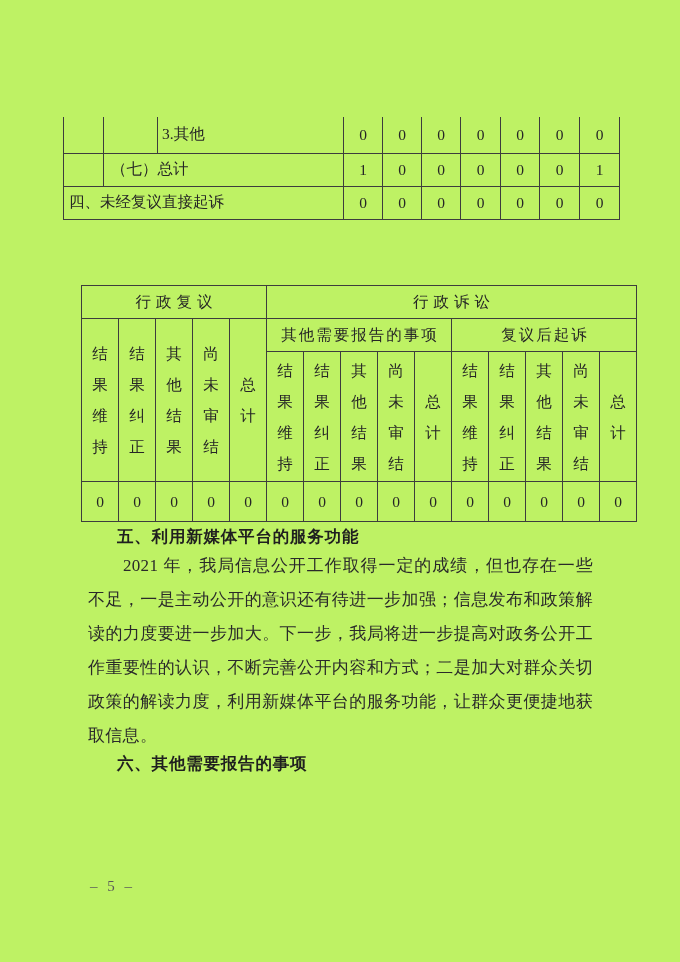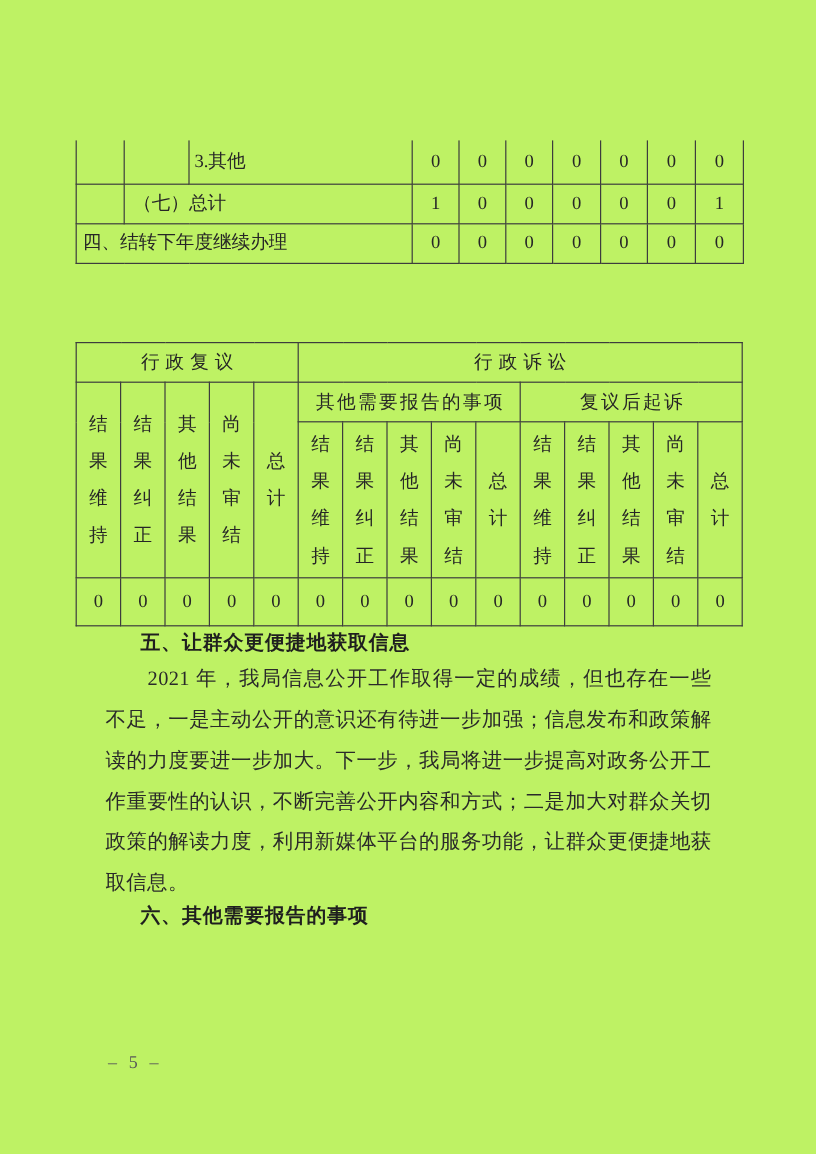--- a/index.html
+++ b/index.html
@@ -27,21 +27,21 @@
   }
   
   #carryover-table{left:63px;top:117px;width:556px;}
   #carryover-table tr.row-first td{border-top:none;}
   #carryover-table td.boxed{border-top:1px solid #3d3d3d;}
   #carryover-table td.lbl{text-align:left;}
   #carryover-table td.lbl-sub{padding-left:4px;}
   #carryover-table td.lbl-total{padding-left:7px;}
   #carryover-table td.lbl-carry{padding-left:5px;}
   
-  #admin-table{left:63px;top:285px;width:556px;}
+  #admin-table{left:81px;top:285px;width:556px;}
   #admin-table td.grouphead{font-size:15.5px;letter-spacing:5px;text-indent:5px;}
   #admin-table td.subhead{font-size:15.5px;letter-spacing:2px;text-indent:2px;}
   .vcell{
     white-space:pre-line;
     line-height:31px;
     font-size:15.5px;
   }
   .num-cell{font-size:15.5px;}
   .sec-heading{
     position:absolute;
@@ -111,21 +111,21 @@
       <td colspan="2" class="lbl lbl-total">（七）总计</td>
       <td class="num-cell">1</td>
       <td class="num-cell">0</td>
       <td class="num-cell">0</td>
       <td class="num-cell">0</td>
       <td class="num-cell">0</td>
       <td class="num-cell">0</td>
       <td class="num-cell">1</td>
     </tr>
     <tr style="height:33px">
-      <td colspan="3" class="lbl lbl-carry">四、结转下年度继续办理</td>
+      <td colspan="3" class="lbl lbl-carry">四、未经复议直接起诉</td>
       <td class="num-cell">0</td>
       <td class="num-cell">0</td>
       <td class="num-cell">0</td>
       <td class="num-cell">0</td>
       <td class="num-cell">0</td>
       <td class="num-cell">0</td>
       <td class="num-cell">0</td>
     </tr>
   </tbody>
     </table>
@@ -227,20 +227,20 @@
       <td class="num-cell">0</td>
       <td class="num-cell">0</td>
       <td class="num-cell">0</td>
       <td class="num-cell">0</td>
       <td class="num-cell">0</td>
       <td class="num-cell">0</td>
     </tr>
   </tbody>
     </table>
 
-  <div class="sec-heading" id="heading-sec5">五、让群众更便捷地获取信息</div>
+  <div class="sec-heading" id="heading-sec5">五、利用新媒体平台的服务功能</div>
   <div id="body-paragraph">2021 年，我局信息公开工作取得一定的成绩，但也存在一些不足，一是主动公开的意识还有待进一步加强；信息发布和政策解读的力度要进一步加大。下一步，我局将进一步提高对政务公开工作重要性的认识，不断完善公开内容和方式；二是加大对群众关切政策的解读力度，利用新媒体平台的服务功能，让群众更便捷地获取信息。</div>
 
   <div class="sec-heading" id="heading-sec6">六、其他需要报告的事项</div>
 
   <div id="page-number">– 5 –</div>
 
 </div>
 
 </body></html>

